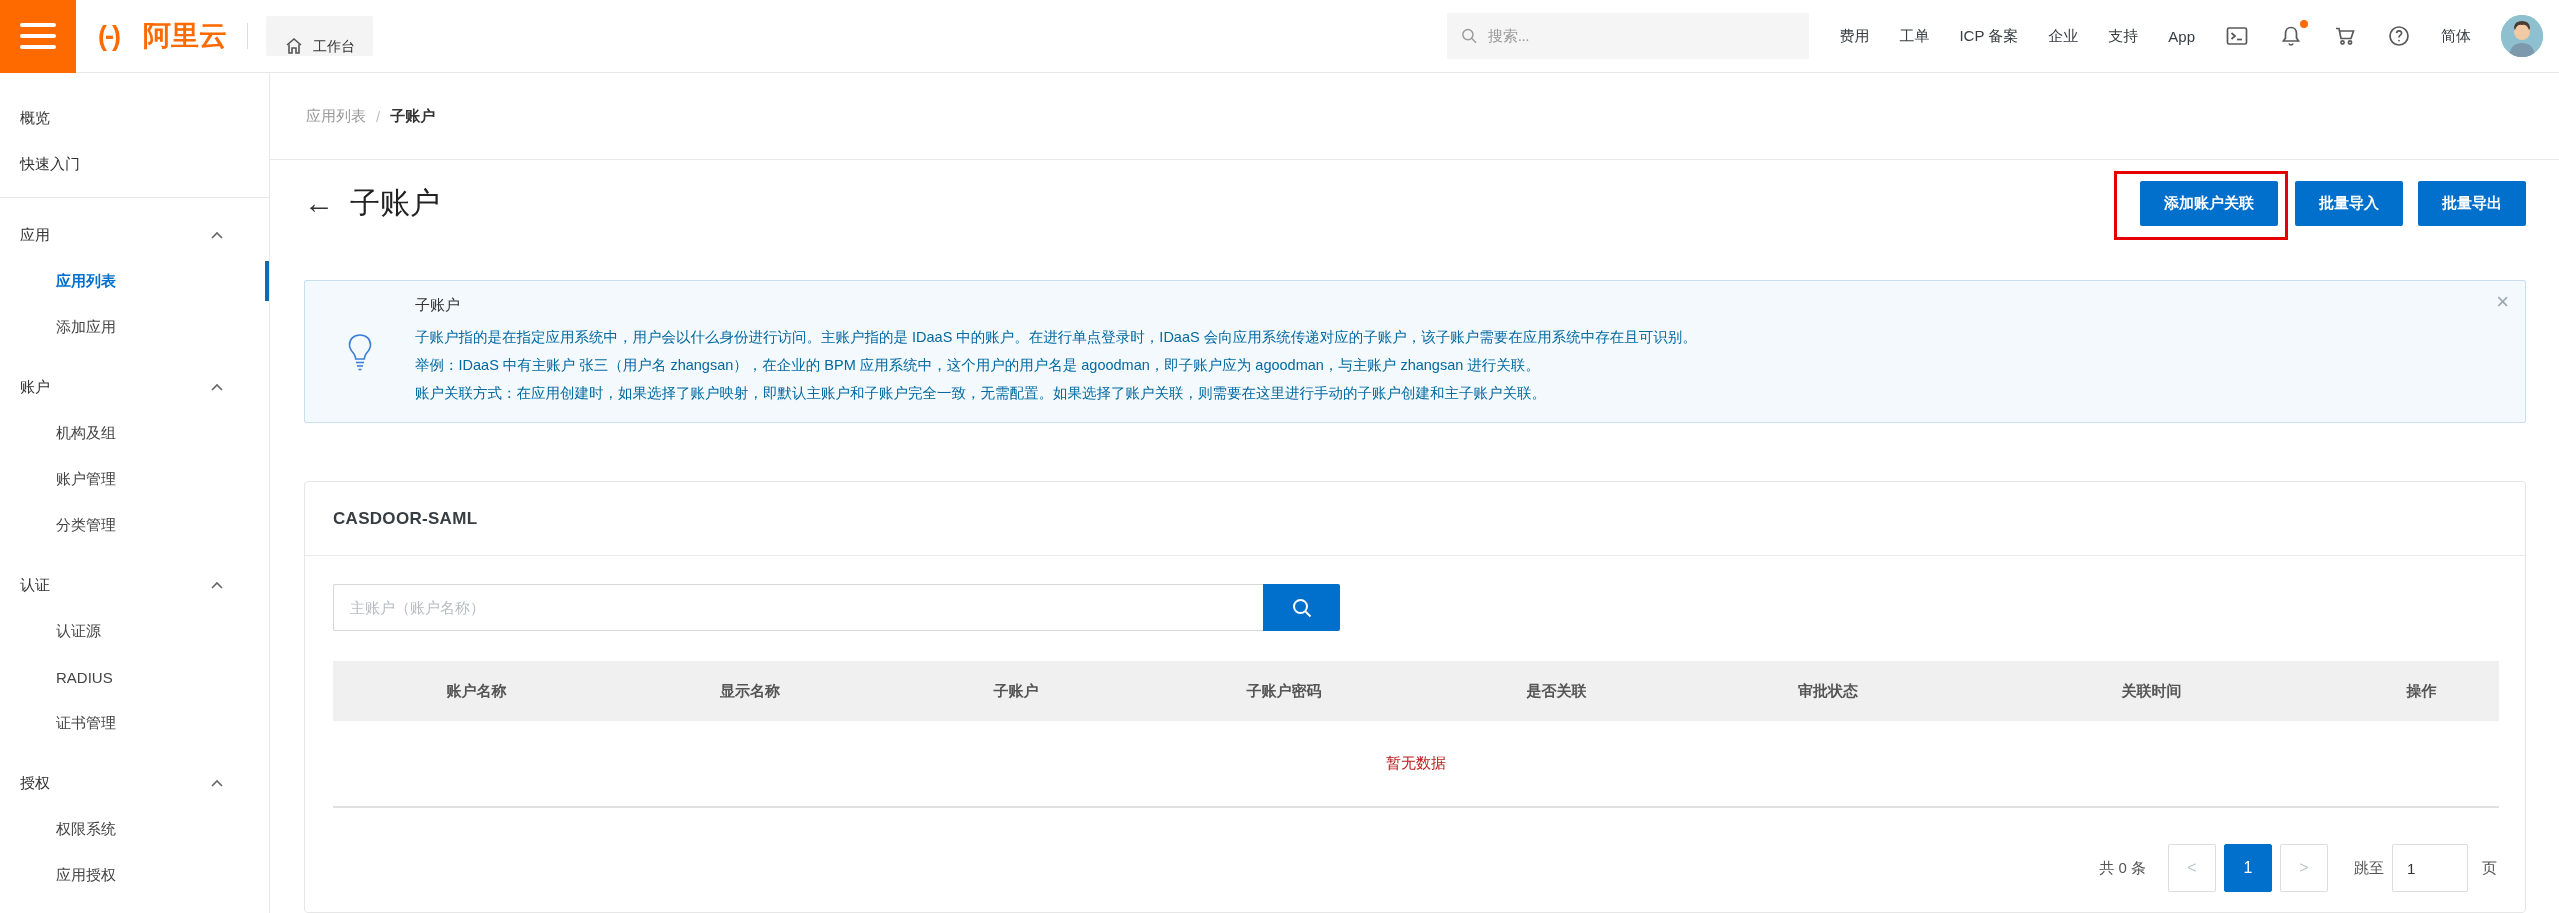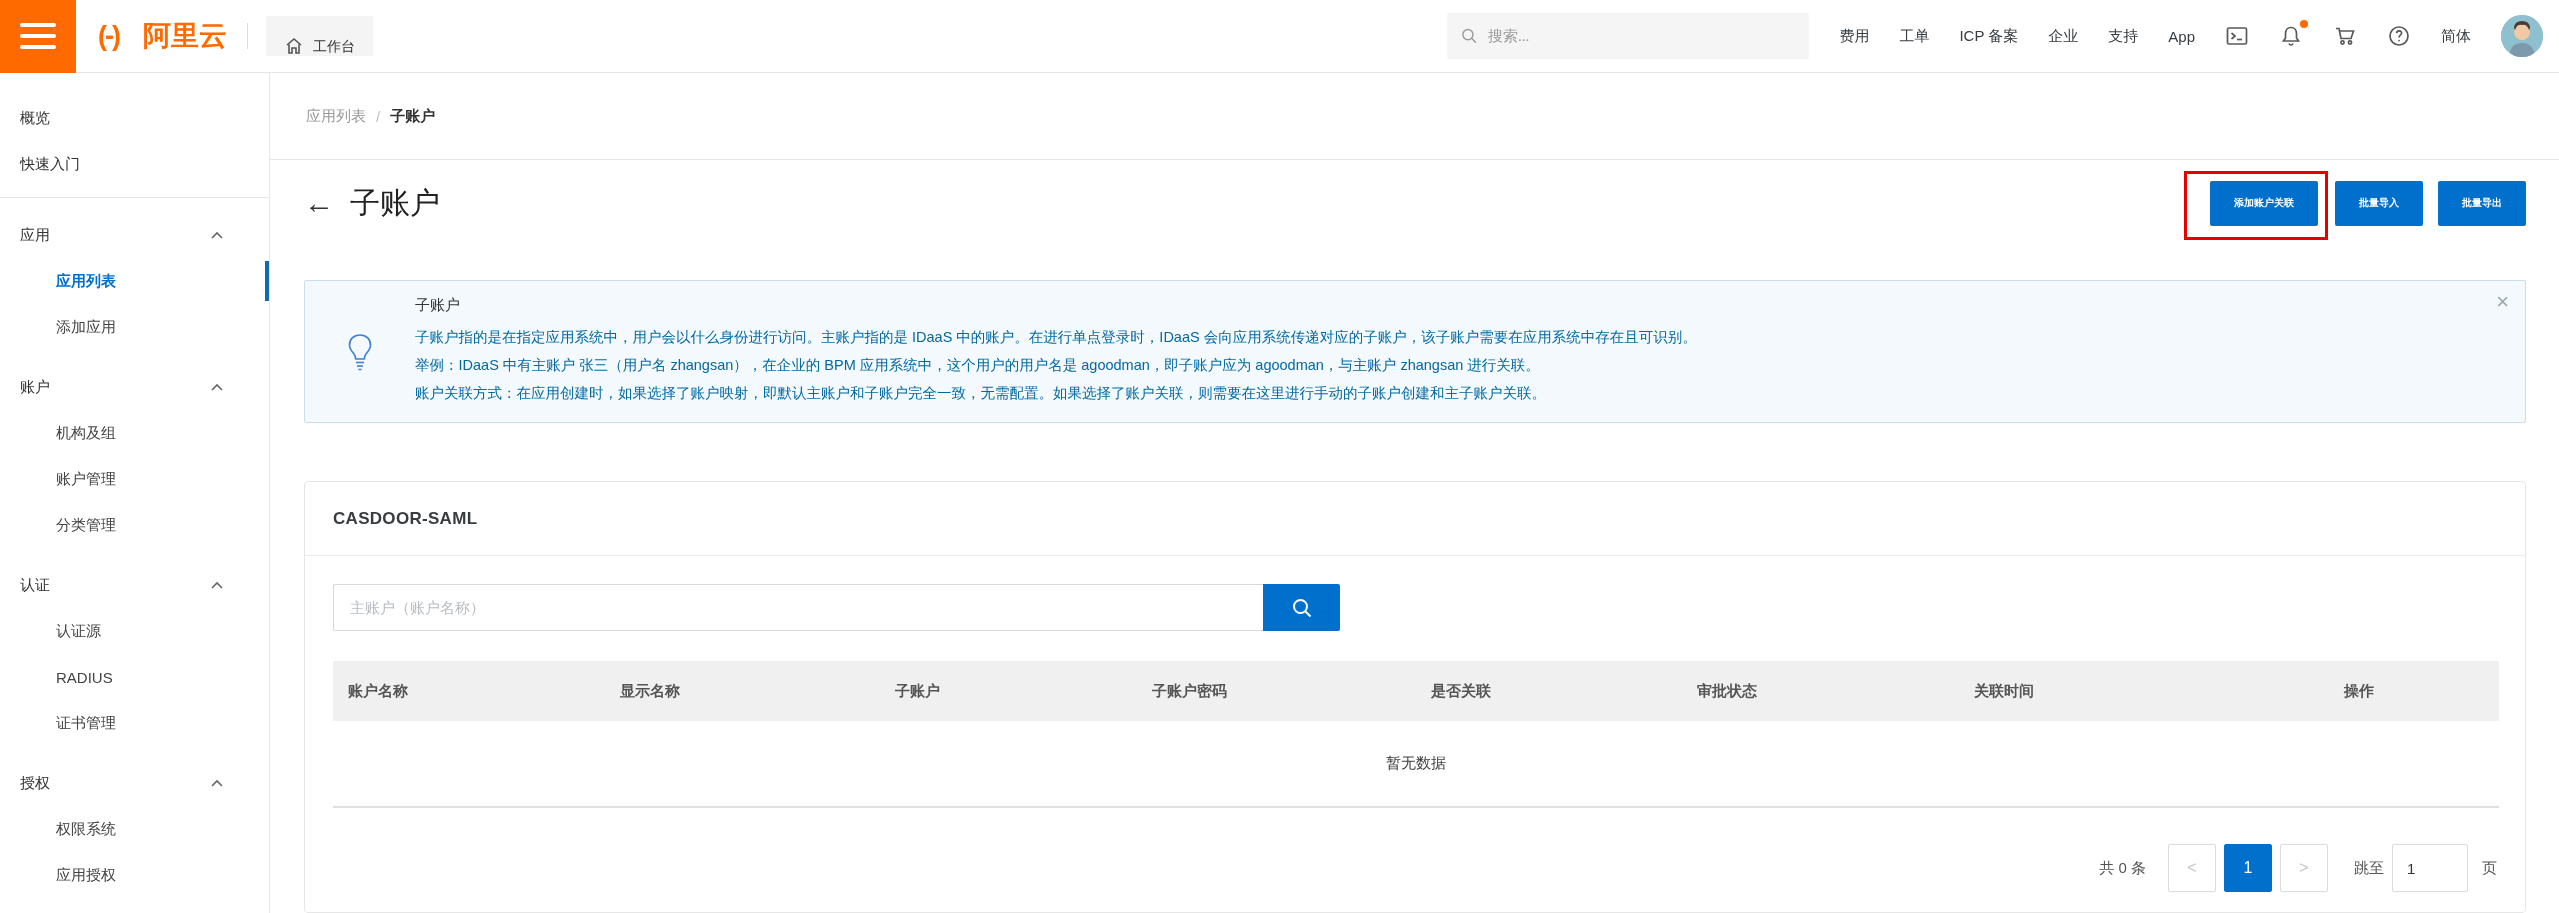--- a/index.html
+++ b/index.html
@@ -51,21 +51,21 @@
     border-bottom:1px solid #e8e8e8; margin:0 -33px 0 -34px; padding:0 33px 0 36px; font-size:15px; }
   .crumb-parent { color:#999; cursor:pointer; }
   .crumb-sep { color:#c0c0c0; }
   .crumb-current { color:#333; font-weight:bold; }
 
   .title-row { margin-top:13px; height:60px; display:flex; align-items:center; }
   .back-arrow { font-size:30px; color:#333; cursor:pointer; line-height:1; }
   .page-title { font-size:30px; color:#222; margin-left:16px; }
   .title-buttons { margin-left:auto; display:flex; align-items:center; gap:15px; }
   .btn-primary { height:45px; background:#0070cc; color:#fff; border:none; border-radius:2px;
-    font-size:10px; font-weight:bold; padding:0 24px; cursor:pointer; font-family:inherit; }
+    font-size:15px; font-weight:bold; padding:0 24px; cursor:pointer; font-family:inherit; }
   .hl-wrap { position:relative; display:inline-flex; margin-right:2px; }
   .hl-wrap .redbox { position:absolute; left:-26px; right:-10px; top:-10px; bottom:-14px;
     border:3px solid #e60000; pointer-events:none; }
 
   .info-box { margin-top:47px; background:#f3f9fd; border:1px solid #c9dff0; border-radius:2px;
     position:relative; display:flex; padding:15px 40px 15px 0; min-height:133px; }
   .info-icon { width:110px; flex:0 0 auto; display:flex; align-items:center; justify-content:center; }
   .info-body { flex:1; }
   .info-title { color:#333; font-size:15px; margin-bottom:8px; }
   .info-line { color:#0369a1; font-size:14.5px; line-height:28px; }
@@ -79,25 +79,25 @@
   .card-title { font-size:17px; font-weight:bold; color:#373d41; letter-spacing:.3px; }
   .search-row { margin-top:28px; display:flex; align-items:stretch; }
   .search-input { width:930px; height:47px; border:1px solid #d7d7d7; border-right:none;
     border-radius:2px 0 0 2px; padding:0 16px; font-size:15px; color:#333; outline:none;
     font-family:inherit; }
   .search-input::placeholder { color:#b8bcc1; }
   .search-btn { width:77px; height:47px; background:#0070cc; border:none; border-radius:0 2px 2px 0;
     display:flex; align-items:center; justify-content:center; cursor:pointer; }
 
   table.grid { margin-top:30px; width:2166px; border-collapse:collapse; table-layout:fixed; }
-  .grid thead th { background:#f0f0f0; height:60px; text-align:left; font-size:15px; color:#555;
+  .grid thead th { background:#f0f0f0; height:60px; text-align:center; font-size:15px; color:#555;
     font-weight:bold; padding:0 0 0 15px; }
   .empty-row td { height:86px; border-bottom:2px solid #e0e0e0; text-align:center; color:#808archives0;
     }
-  .empty-text { color:#404040; font-size:15px; }
+  .empty-text { color:#b91c1c; font-size:15px; }
 
   .pager-row { margin-top:36px; display:flex; align-items:center; justify-content:flex-end; gap:8px;
     color:#555; font-size:15px; }
   .pager-total { margin-right:14px; color:#555; }
   .pg-box { width:48px; height:48px; display:flex; align-items:center; justify-content:center;
     border:1px solid #dcdcdc; border-radius:2px; color:#c0c4cc; cursor:pointer; background:#fff;
     font-size:16px; }
   .pg-box.current { background:#0070cc; border-color:#0070cc; color:#fff; cursor:default; }
   .jump-label { margin-left:18px; }
   .jump-input { width:76px; height:48px; border:1px solid #dcdcdc; border-radius:2px;

